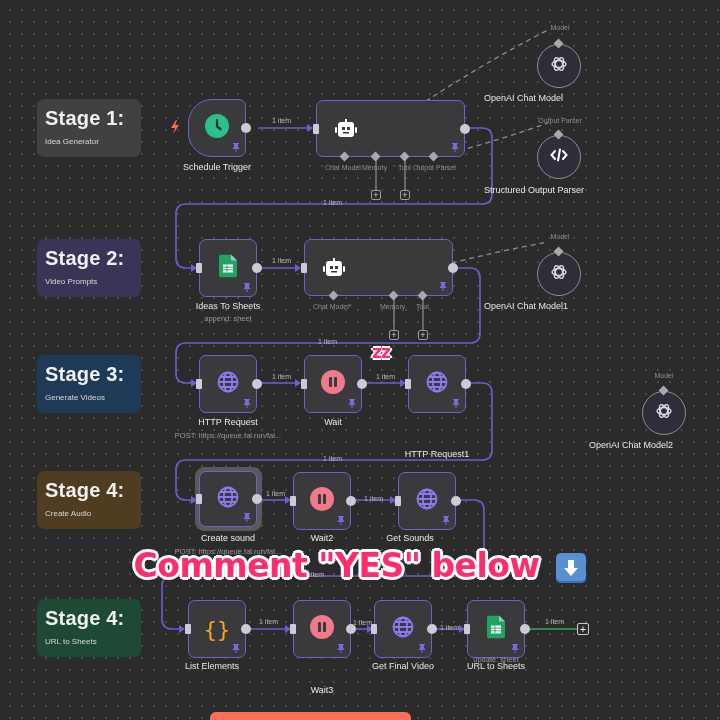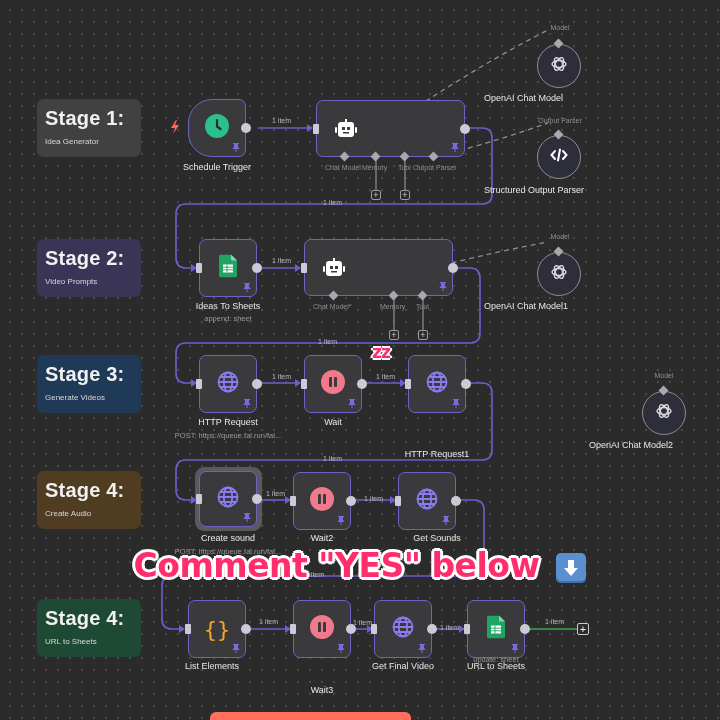--- a/index.html
+++ b/index.html
@@ -372,21 +372,21 @@
         <circle cx="11" cy="11" r="9.5"></circle>
         <ellipse cx="11" cy="11" rx="4.2" ry="9.5"></ellipse>
         <path d="M1.5 11 H20.5 M3 6 H19 M3 16 H19"></path>
       </svg>
   </div>
   <div class="pin"><svg viewBox="0 0 8 9">
         <path d="M1 0 H7 V1 H6 V4 L7.5 5.5 V6 H4.5 V9 H3.5 V6 H0.5 V5.5 L2 4 V1 H1 Z" fill="#7a6ae0"></path>
       </svg></div>
   <div class="port-out"></div>
 </div>
-<div class="nlabel" style="left:367px;top:533px;text-align:center;">Get Sounds</div>
+<div class="nlabel" style="left:340px;top:533px;text-align:center;">Get Sounds</div>
 <div class="item-lbl" style="left:305px;top:571px;">1 item</div>
 
 <div class="node" style="left:188px;top:600px;width:58px;height:58px;">
   <div class="port-in"></div>
   <div class="icon-center" style="color:#f5a524;font-size:22px;font-family:'DejaVu Sans Mono',monospace;">{}</div>
   <div class="pin"><svg viewBox="0 0 8 9">
         <path d="M1 0 H7 V1 H6 V4 L7.5 5.5 V6 H4.5 V9 H3.5 V6 H0.5 V5.5 L2 4 V1 H1 Z" fill="#7a6ae0"></path>
       </svg></div>
   <div class="port-out"></div>
 </div>

